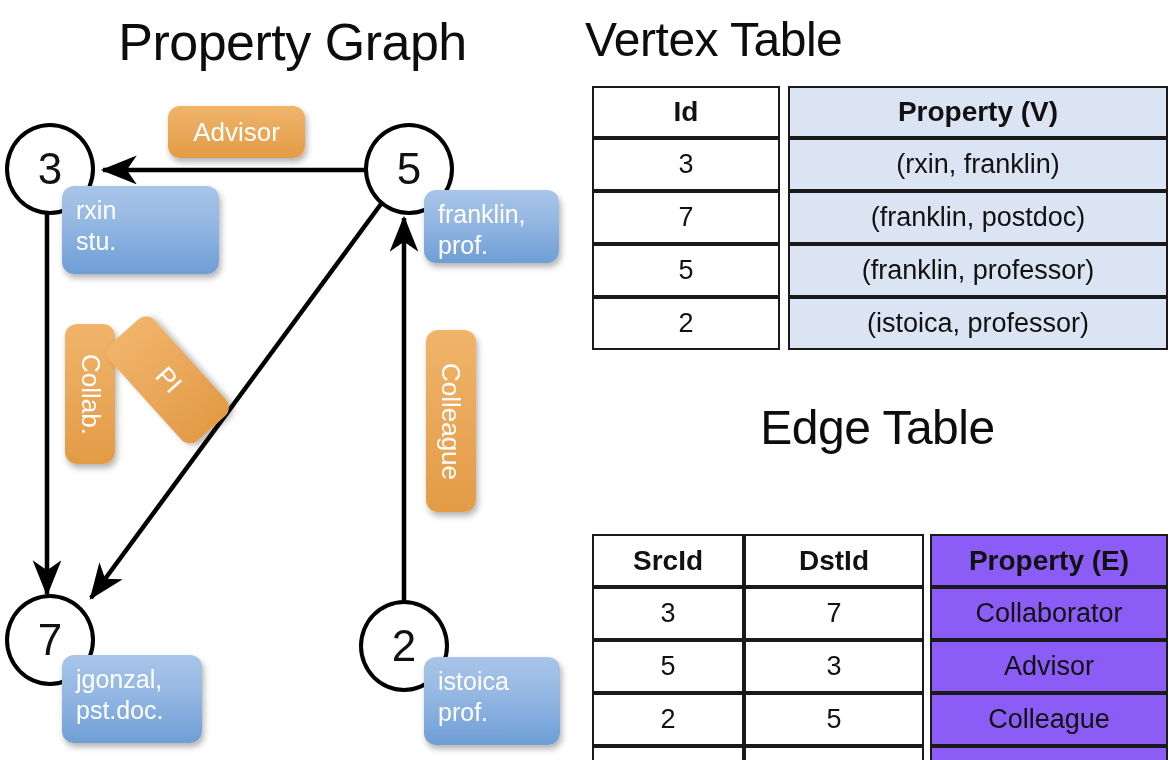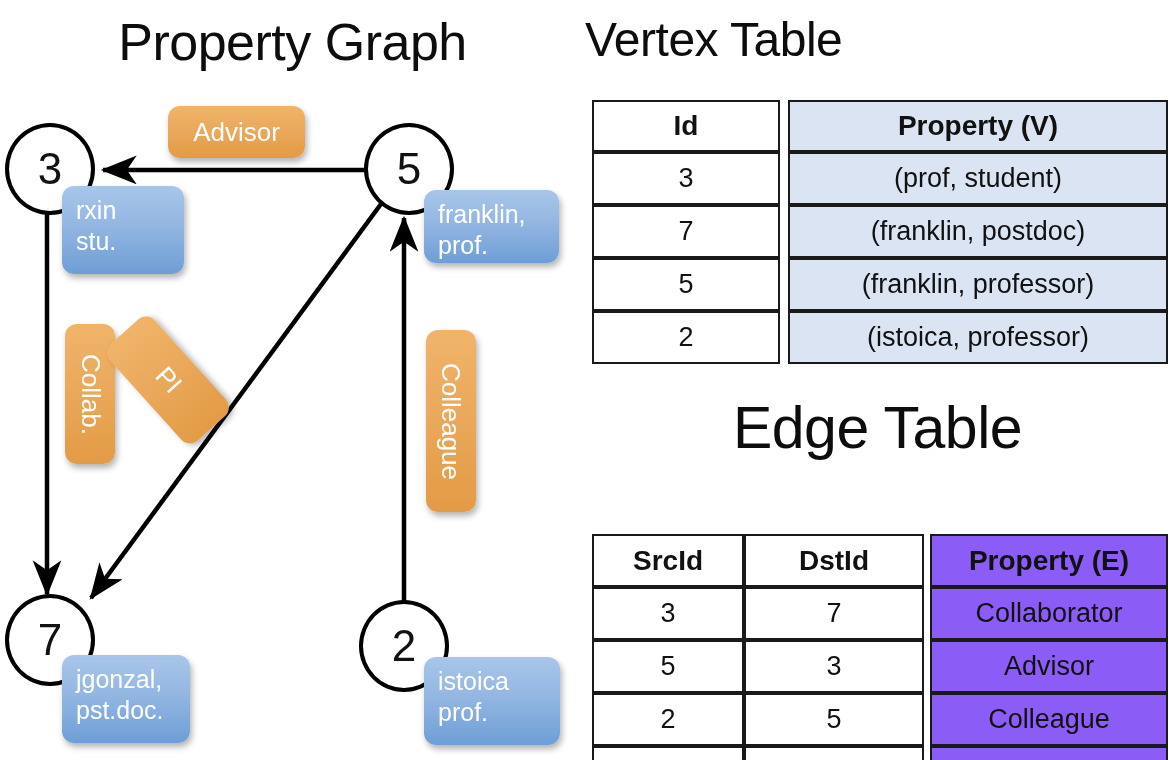--- a/index.html
+++ b/index.html
@@ -32,21 +32,21 @@
     line-height: 60px;
   }
   #title-vertex-table {
     left: 585px; top: 10px; width: 585px;
     font-size: 48px;
     line-height: 60px;
   }
   #title-edge-table {
     left: 585px; top: 398px; width: 585px;
     text-align: center;
-    font-size: 59px;
+    font-size: 48px;
     line-height: 60px;
   }
 
   
   #graph-panel {
     position: absolute;
     left: 0; top: 0; width: 585px; height: 760px;
   }
   #graph-edges {
     position: absolute;
@@ -157,25 +157,25 @@
   <div class="node" style="left:364px; top:123px; width:90px;  height:92px;">
     <span>5</span>
   </div>
   <div class="node" style="left:5px;  top:594px; width:90px;  height:92px;">
     <span>7</span>
   </div>
   <div class="node" style="left:359px; top:600px; width:90px;  height:92px;">
     <span>2</span>
   </div>
 
-  <div class="vlabel" style="left:62px;  top:186px; width:122px; height:88px;">rxin
+  <div class="vlabel" style="left:62px;  top:186px; width:157px; height:88px;">rxin
 stu.</div>
   <div class="vlabel" style="left:424px; top:190px; width:135px; height:73px;">franklin,
 prof.</div>
-  <div class="vlabel" style="left:62px;  top:655px; width:128px; height:88px;">jgonzal,
+  <div class="vlabel" style="left:62px;  top:655px; width:140px; height:88px;">jgonzal,
 pst.doc.</div>
   <div class="vlabel" style="left:424px; top:657px; width:136px; height:88px;">istoica
 prof.</div>
 
   <div class="elabel" style="left:168px; top:106px; width:137px; height:52px;">
     <span>Advisor</span>
   </div>
 
   <div class="elabel" style="left:65px;  top:324px; width:50px;  height:140px;">
     <span class="rot">Collab.</span>
@@ -185,38 +185,38 @@
     <span class="rot">PI</span>
   </div>
 
   <div class="elabel" style="left:426px; top:330px; width:50px;  height:182px;">
     <span class="rot">Colleague</span>
   </div>
 </div>
 
 <div class="title" id="title-vertex-table">Vertex Table</div>
 
-<table class="tbl" style="left:592px; top:100px; width:576px;">
+<table class="tbl" style="left:592px; top:86px; width:576px;">
   <colgroup>
     <col style="width:188px">
       <col style="width:8px">
       <col style="width:380px">
   </colgroup>
   <thead>
     <tr>
       <th class="cell-white" style="height:52px">Id</th>
       <td class="sep"></td>
       <th class="cell-blue">Property (V)</th>
     </tr>
   </thead>
   <tbody>
     <tr>
       <td class="cell-white" style="height:53px">3</td>
       <td class="sep"></td>
-      <td class="cell-blue">(prof, student)</td>
+      <td class="cell-blue">(rxin, franklin)</td>
     </tr>
     <tr>
       <td class="cell-white" style="height:53px">7</td>
       <td class="sep"></td>
       <td class="cell-blue">(franklin, postdoc)</td>
     </tr>
     <tr>
       <td class="cell-white" style="height:53px">5</td>
       <td class="sep"></td>
       <td class="cell-blue">(franklin, professor)</td>

